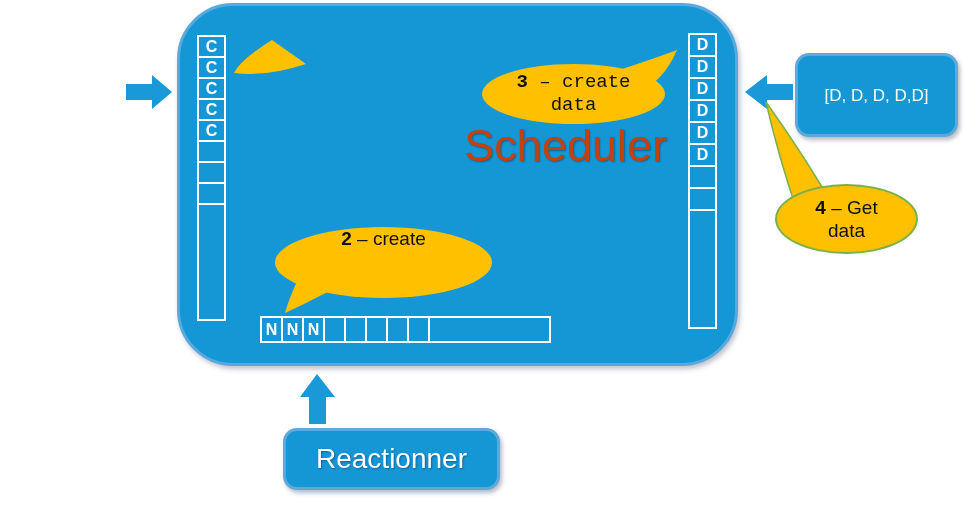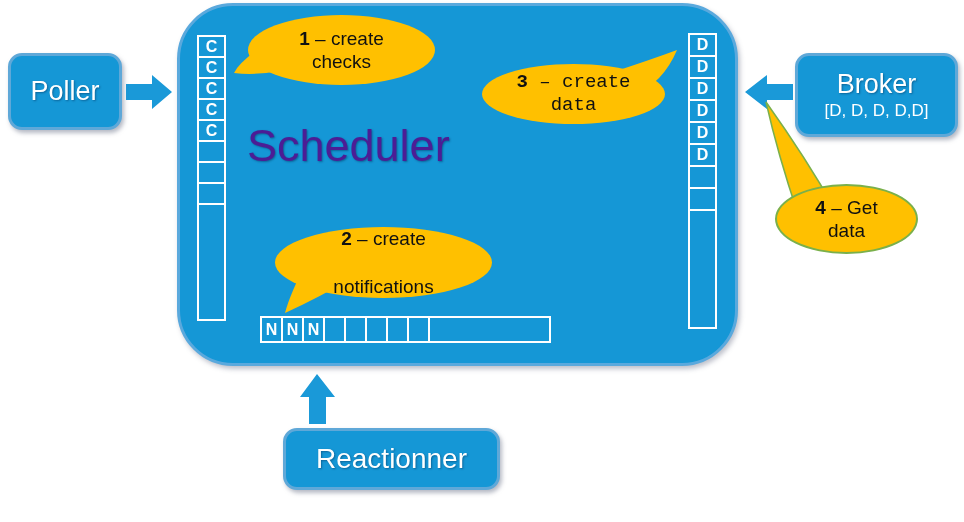--- a/index.html
+++ b/index.html
@@ -8,21 +8,21 @@
     font-family:"Liberation Sans", sans-serif;overflow:hidden;
   }
   
   .scheduler-box{
     position:absolute;left:177px;top:3px;width:561px;height:363px;
     background:#1597d6;border:3px solid #5aa9dd;border-radius:56px;
     box-sizing:border-box;box-shadow:2px 3px 5px rgba(110,118,140,.45);
   }
   .scheduler-title{
     position:absolute;left:247px;top:120px;width:420px;height:52px;
-    text-align:left;line-height:52px;font-size:45px;color:#4c1d95;
+    text-align:right;line-height:52px;font-size:45px;color:#c2410c;
     text-shadow:1px 1px 2px rgba(0,40,80,.45);
   }
   
   .node{
     position:absolute;background:#1597d6;border:3px solid #5fa8d8;
     border-radius:14px;box-sizing:border-box;color:#fff;text-align:center;
     box-shadow:2px 3px 4px rgba(110,118,140,.5);
     display:flex;flex-direction:column;justify-content:center;align-items:center;
   }
   .node .label{font-size:27px;color:#fff;text-shadow:1px 1px 2px rgba(0,40,80,.45);}
@@ -109,48 +109,39 @@
     <div class="cell">N</div>
     <div class="cell">N</div>
     <div class="cell"></div>
     <div class="cell"></div>
     <div class="cell"></div>
     <div class="cell"></div>
     <div class="cell"></div>
     <div class="cell wide"></div>
   </div>
 
-  <div class="node" id="poller">
-    <div class="label">Poller</div>
-  </div>
 
   <div class="node" id="broker">
-    <div class="label">Broker</div>
     <div class="sublabel">[D, D, D, D,D]</div>
   </div>
 
   <div class="node" id="reactionner">
     <div class="label">Reactionner</div>
   </div>
 
   <svg class="layer" viewBox="0 0 964 522">
     <path fill="#ffc000" d="M272,40 Q240,60 234,73 Q266,77 306,64 Z"></path>
     <path fill="#ffc000" d="M306,263 Q290,294 285,313 Q320,297 352,278 Z"></path>
     <path fill="#ffc000" d="M610,73 Q650,60 677,50 Q663,83 634,95 Z"></path>
     <path fill="#ffc000" stroke="#7ab04b" stroke-width="1.5" d="M798,214 Q778,155 766,102 Q806,158 836,211 Z"></path>
   </svg>
 
-  <div class="bubble" id="bubble-1">
-    <div class="l1"><b>1</b><span> – create</span></div>
-    <div class="l2">checks</div>
-  </div>
 
   <div class="bubble" id="bubble-2">
     <div class="l1"><b>2</b><span> – create</span></div>
-    <div class="l2">notifications</div>
   </div>
 
   <div class="bubble" id="bubble-3">
     <div class="l1"><b>3</b><span> – create</span></div>
     <div class="l2">data</div>
   </div>
 
   <div class="bubble" id="bubble-4">
     <div class="l1"><b>4</b><span> – Get</span></div>
     <div class="l2">data</div>

